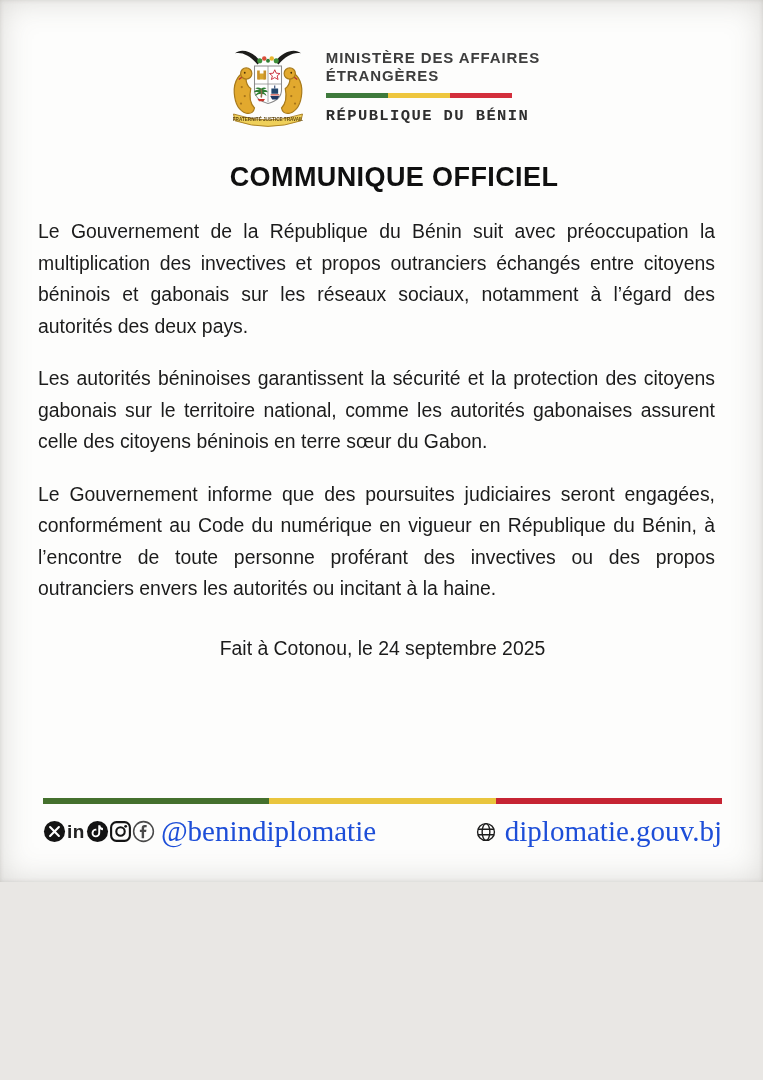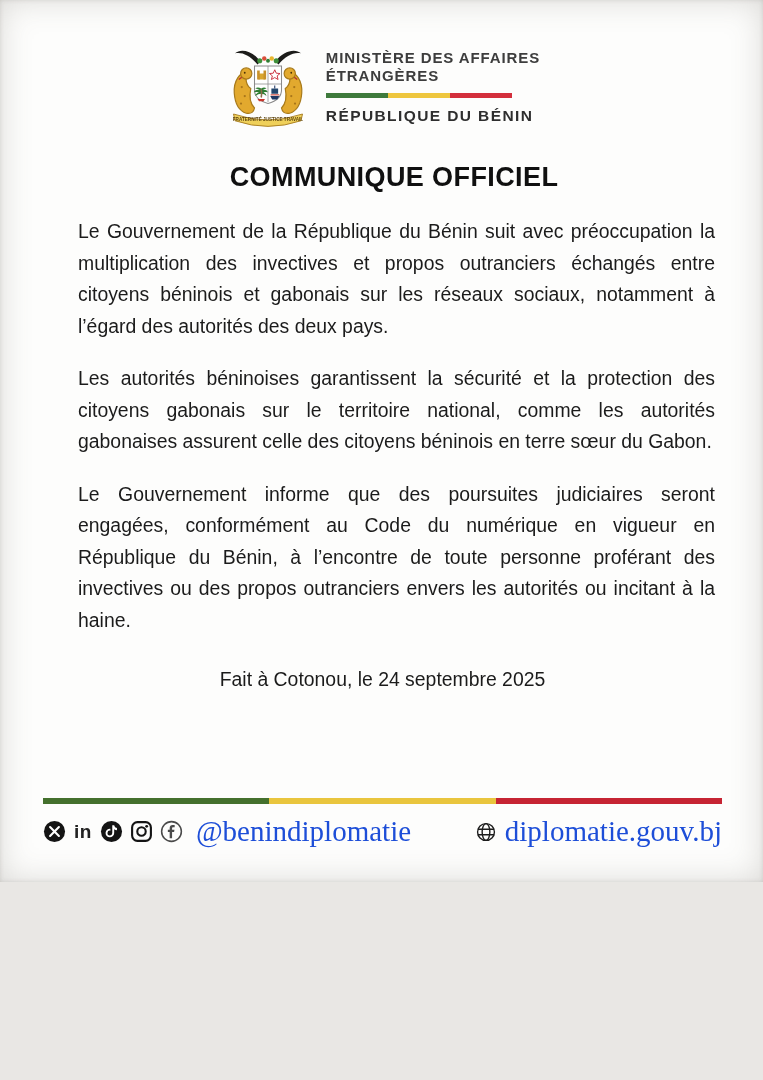--- a/index.html
+++ b/index.html
@@ -23,32 +23,32 @@
   }
   .coat{width:90px;height:90px;flex:0 0 auto;}
   .head-text{display:flex;flex-direction:column;}
   .ministry{
     font-size:15px;font-weight:600;letter-spacing:.9px;
     color:#3d3d3d;line-height:1.22;white-space:pre-line;
   }
   .head-bar{display:flex;height:5px;width:186px;margin:8px 0 9px 0;}
   .head-bar span{flex:1;}
   .republic{
-    font-size:15.5px;font-weight:700;letter-spacing:1.4px;color:#2e2e2e;
+    font-size:15.5px;font-weight:700;letter-spacing:1.4px;color:#2e2e2e;font-family:Liberation Mono, monospace;
   }
   
   .doc-title{
     text-align:center;
     font-size:27px;font-weight:700;letter-spacing:.4px;color:#101010;
     margin:30px 0 0 0;
     padding-left:25px;
   }
   
   .doc-body{
-    padding:23px 48px 0 78px;
+    padding:23px 48px 0 38px;
     font-size:19.4px;line-height:31.5px;
     text-align:justify;
   }
   .doc-body p{margin:0 0 21px 0;}
   
   .signature{
     padding:7px 48px 0 50px;
     font-size:19.4px;line-height:31.5px;
     text-align:center;
   }
@@ -56,21 +56,21 @@
   
   .footer{
     position:absolute;left:43px;right:41px;bottom:34px;
   }
   .footer-bar{display:flex;height:6px;}
   .footer-bar span{flex:1;}
   .footer-row{
     display:flex;align-items:center;justify-content:space-between;
     margin-top:11px;
   }
-  .social{display:flex;align-items:center;gap:7px;}
+  .social{display:flex;align-items:center;}
   .social svg{width:23px;height:23px;display:block;}
   .linkedin-txt{
     font-weight:800;font-size:19px;color:#222;line-height:1;
     letter-spacing:.5px;padding:0 1px;
   }
   .handle,.website{
     font-family:"Liberation Serif","DejaVu Serif",serif;
     font-size:29px;color:#1d4ed8;
   }
   .handle{margin-left:6px;}

